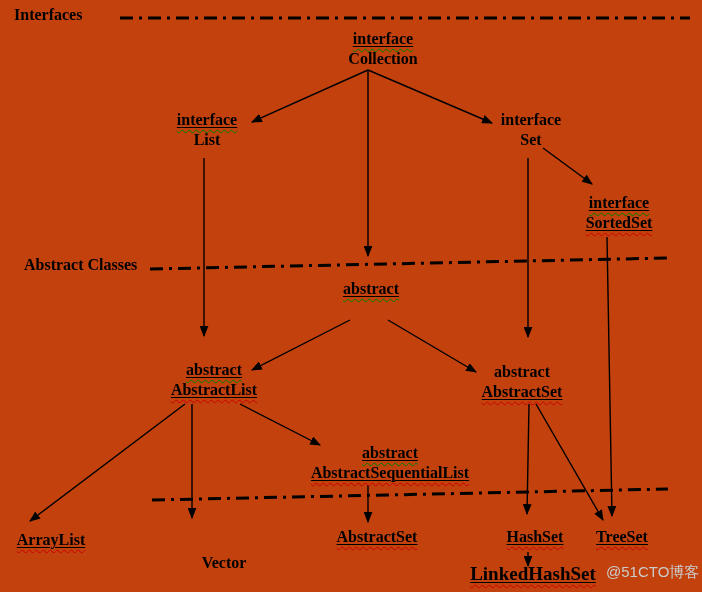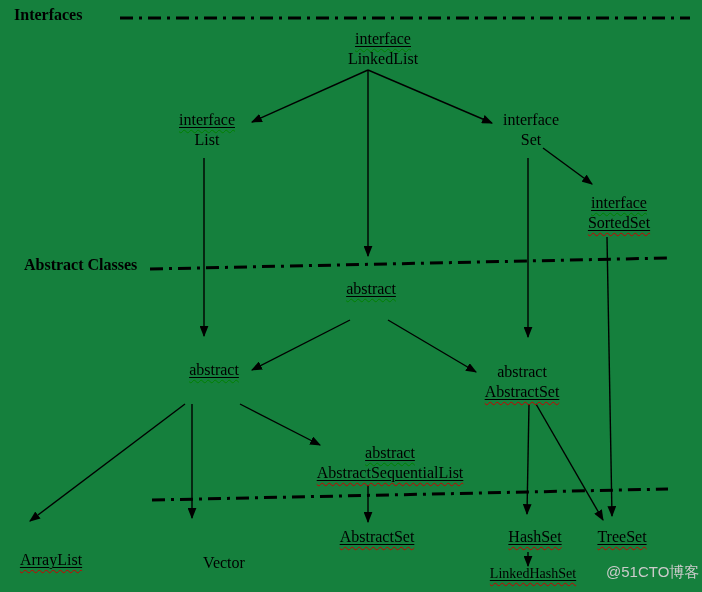--- a/index.html
+++ b/index.html
@@ -1,20 +1,20 @@
 <!DOCTYPE html>
 <html><head>
 <meta charset="utf-8">
 <style>
   html, body { margin: 0; padding: 0; background: #ffffff; }
   .stage {
     position: relative;
     width: 702px;
     height: 592px;
-    background: #15803d;
+    background: #c2410c;
     overflow: hidden;
     font-family: "Liberation Serif", serif;
   }
   svg.edges {
     position: absolute;
     left: 0; top: 0;
     width: 702px; height: 592px;
   }
   .edge { stroke: #000000; stroke-width: 1.4; }
   .divider { stroke: #000000; stroke-width: 3; stroke-dasharray: 13 6 3 6; }
@@ -23,31 +23,31 @@
     font-size: 16px;
     font-weight: bold;
     color: #000000;
     white-space: nowrap;
   }
   .node {
     position: absolute;
     transform: translateX(-50%);
     text-align: center;
     font-size: 16px;
-    font-weight: normal;
+    font-weight: bold;
     line-height: 20px;
     color: #000000;
     white-space: nowrap;
   }
   .node .row { display: block; }
   
   .us { text-decoration: underline solid #000000 1px; text-underline-offset: 2px; }
   .wg { text-decoration: underline wavy #008000 1px; text-underline-offset: 4px; }
   .wr { text-decoration: underline wavy #cc0000 1px; text-underline-offset: 4px; }
-  .big { font-size: 14px; }
+  .big { font-size: 19px; }
   .watermark {
     position: absolute;
     left: 606px; top: 563px;
     font-family: "Liberation Sans", sans-serif;
     font-size: 15px;
     color: #cbcbcb;
     white-space: nowrap;
   }
 </style>
 </head>
@@ -82,21 +82,21 @@
     <line class="edge" x1="529" y1="404" x2="527" y2="514" marker-end="url(#ah)"></line>
     <line class="edge" x1="536" y1="404" x2="603" y2="520" marker-end="url(#ah)"></line>
     <line class="edge" x1="528" y1="552" x2="528" y2="566" marker-end="url(#ah)"></line>
   </svg>
 
   <div class="sec-label" style="left:14px; top:6px;">Interfaces</div>
   <div class="sec-label" style="left:24px; top:256px;">Abstract Classes</div>
 
   <div class="node" style="left:383px; top:29px;">
     <span class="row"><span class="us"><span class="wg">interface</span></span></span>
-    <span class="row">LinkedList</span>
+    <span class="row">Collection</span>
   </div>
 
   <div class="node" style="left:207px; top:110px;">
     <span class="row"><span class="us"><span class="wg">interface</span></span></span>
     <span class="row">List</span>
   </div>
 
   <div class="node" style="left:531px; top:110px;">
     <span class="row">interface</span>
     <span class="row">Set</span>
@@ -106,33 +106,34 @@
     <span class="row"><span class="us"><span class="wg">interface</span></span></span>
     <span class="row"><span class="us"><span class="wr">SortedSet</span></span></span>
   </div>
 
   <div class="node" style="left:371px; top:279px;">
     <span class="row"><span class="us"><span class="wg">abstract</span></span></span>
   </div>
 
   <div class="node" style="left:214px; top:360px;">
     <span class="row"><span class="us"><span class="wg">abstract</span></span></span>
+    <span class="row"><span class="us"><span class="wr">AbstractList</span></span></span>
   </div>
 
   <div class="node" style="left:522px; top:362px;">
     <span class="row">abstract</span>
     <span class="row"><span class="us"><span class="wr">AbstractSet</span></span></span>
   </div>
 
   <div class="node" style="left:390px; top:443px;">
     <span class="row"><span class="us"><span class="wg">abstract</span></span></span>
     <span class="row"><span class="us"><span class="wr">AbstractSequentialList</span></span></span>
   </div>
 
-  <div class="node" style="left:51px; top:550px;">
+  <div class="node" style="left:51px; top:530px;">
     <span class="us"><span class="wr">ArrayList</span></span>
   </div>
 
   <div class="node" style="left:197px; top:553px;margin-left:27px;">
     <span>Vector</span>
   </div>
 
   <div class="node" style="left:377px; top:527px;">
     <span class="us"><span class="wr">AbstractSet</span></span>
   </div>

